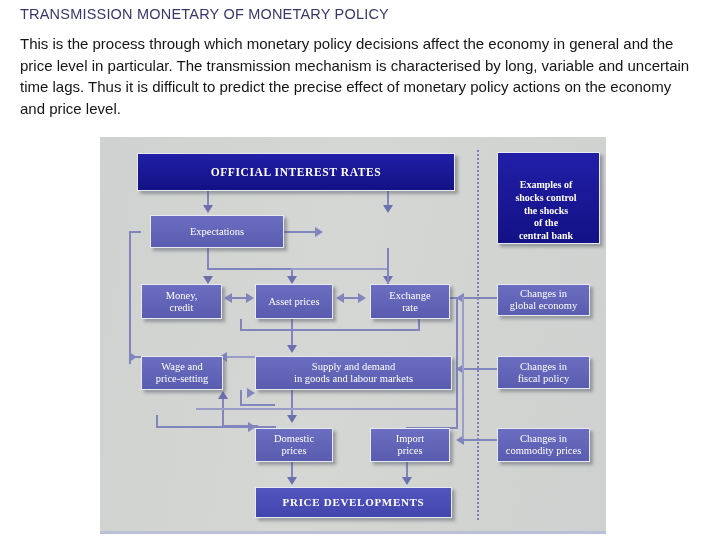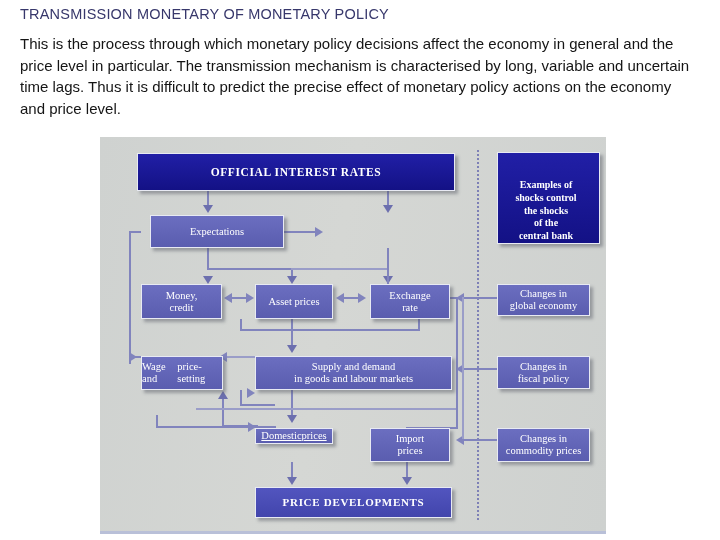--- a/index.html
+++ b/index.html
@@ -155,31 +155,31 @@
 
   <div class="node mid" style="left:155px;top:147px;width:78px;height:35px;">
     <span>Asset prices</span>
   </div>
 
   <div class="node mid" style="left:270px;top:147px;width:80px;height:35px;flex-direction:column;">
     <span>Exchange</span>
     <span>rate</span>
   </div>
 
-  <div class="node mid" style="left:41px;top:219px;width:82px;height:34px;flex-direction:row;">
+  <div class="node mid" style="left:41px;top:219px;width:82px;height:34px;flex-direction:column;">
     <span>Wage and</span>
     <span>price-setting</span>
   </div>
 
   <div class="node mid" style="left:155px;top:219px;width:197px;height:34px;flex-direction:column;">
     <span>Supply and demand</span>
     <span>in goods and labour markets</span>
   </div>
 
-  <div class="node mid" style="left:155px;top:291px;width:78px;height:16px;text-decoration:underline;">
+  <div class="node mid" style="left:155px;top:291px;width:78px;height:34px;flex-direction:column;">
     <span>Domestic</span>
     <span>prices</span>
   </div>
 
   <div class="node mid" style="left:270px;top:291px;width:80px;height:34px;flex-direction:column;">
     <span>Import</span>
     <span>prices</span>
   </div>
 
   <div class="node pd" style="left:155px;top:350px;width:197px;height:31px;">

